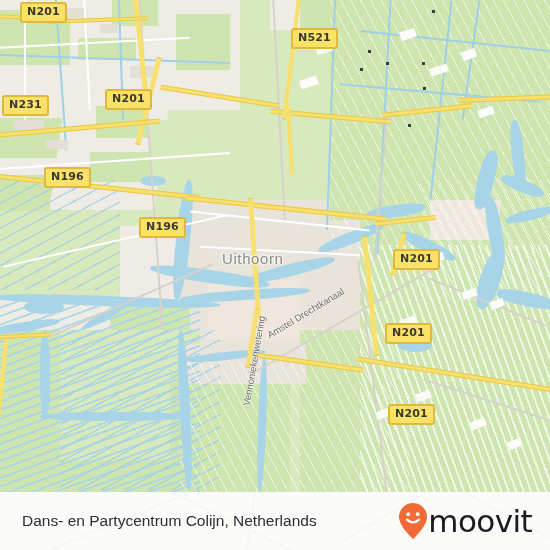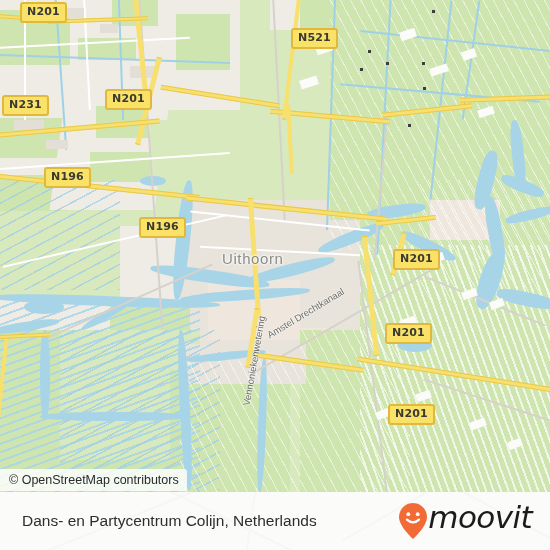--- a/index.html
+++ b/index.html
@@ -115,21 +115,21 @@
   #footer-wm{
     position:absolute;left:0;top:-492px;width:550px;height:550px;
     opacity:.10;pointer-events:none;
   }
   #footer-inner{
     position:relative;z-index:2;
     height:58px;display:flex;align-items:center;
     justify-content:space-between;padding:0 18px 0 22px;box-sizing:border-box;
   }
   #ftitle{font-size:15.5px;color:#2e2e2e;white-space:nowrap;}
-  #brand{display:flex;align-items:flex-start;gap:0;font-style:italic;}
+  #brand{display:flex;align-items:center;gap:0;}
   #brandtext{
     font-size:31px;color:#1b1b1b;letter-spacing:-.6px;
     font-family:"DejaVu Sans",sans-serif;font-weight:500;line-height:31px;
   }
 </style>
 </head>
 <body>
 
 <div id="app">
 
@@ -325,21 +325,20 @@
       <div class="shield" style="left:291px;top:28px;">N521</div>
       <div class="shield" style="left:2px;top:95px;">N231</div>
       <div class="shield" style="left:105px;top:89px;">N201</div>
       <div class="shield" style="left:44px;top:167px;">N196</div>
       <div class="shield" style="left:139px;top:217px;">N196</div>
       <div class="shield" style="left:393px;top:249px;">N201</div>
       <div class="shield" style="left:385px;top:323px;">N201</div>
       <div class="shield" style="left:388px;top:404px;">N201</div>
     </div>
 
-    <div id="osm">© OpenStreetMap contributors</div>
   </div>
 
 
   <div id="footer">
     <div id="footer-wm">
       <div style="position:absolute;left:0;top:0;width:550px;height:550px;background:#ffffff;"></div>
       <div class="rdc" style="left:30px;top:492px;width:320px;height:2px;transform:rotate(-22deg);"></div>
       <div class="rdc" style="left:60px;top:500px;width:260px;height:2px;transform:rotate(26deg);"></div>
       <div class="rdc" style="left:330px;top:495px;width:180px;height:2px;transform:rotate(-30deg);"></div>
       <div class="rdc" style="left:400px;top:500px;width:160px;height:2px;transform:rotate(28deg);"></div>

